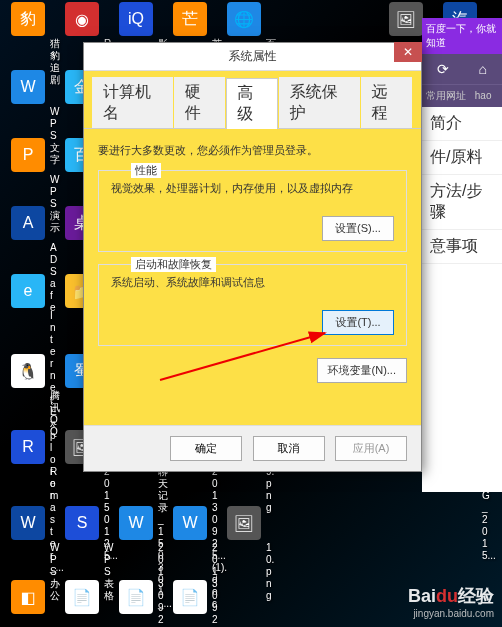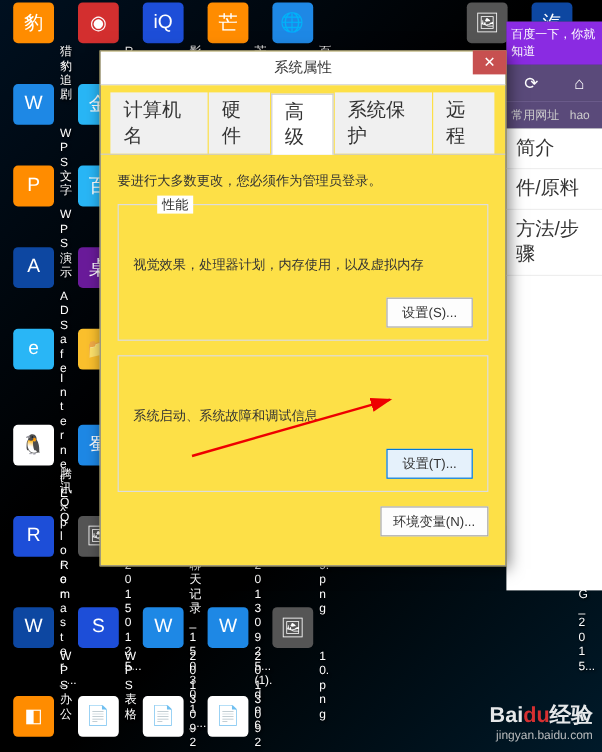--- a/index.html
+++ b/index.html
@@ -27,21 +27,21 @@
 .dialog .titlebar { height: 28px; background: #fff; border-bottom: 1px solid #ddd; display: flex; align-items: center; position: relative; }
 .dialog .titlebar .title { flex: 1; text-align: center; font-size: 12px; color: #333; }
 .dialog .close { position: absolute; right: -1px; top: -1px; width: 28px; height: 20px; background: #c75050; color: #fff; display: flex; align-items: center; justify-content: center; font-size: 12px; cursor: pointer; }
 .tabs { display: flex; padding: 6px 8px 0; border-bottom: 1px solid #ccc; }
 .tab { padding: 4px 10px; font-size: 16px; border: 1px solid transparent; border-bottom: none; cursor: pointer; color: #333; background: #f0f0f0; margin-right: 1px; }
 .tab.active { background: #fff; border-color: #ccc; position: relative; top: 1px; }
 .body { padding: 10px 14px; font-size: 11px; color: #333; }
 .intro { margin: 4px 0 12px; }
 .group { border: 1px solid #ddd; padding: 10px 12px 10px; margin-bottom: 12px; position: relative; }
 .group .legend { position: absolute; top: -8px; left: 8px; background: #fff; padding: 0 4px; font-size: 11px; margin-left: 24px; }
-.group .desc { margin-bottom: 20px; margin-top: 32px; }
+.group .desc { margin-bottom: 20px; }
 .group .btn-row { text-align: right; }
 .btn { display: inline-block; min-width: 72px; padding: 4px 10px; font-size: 11px; background: #fdfdfd; border: 1px solid #aaa; cursor: pointer; text-align: center; }
 .btn.hl { background: #e5f1fb; border-color: #0078d7; }
 .envrow { text-align: right; margin: 6px 0 0; }
 .footer { position: absolute; bottom: 0; left: 0; right: 0; padding: 10px 14px; background: #f0f0f0; border-top: 1px solid #ddd; text-align: right; }
 .footer .btn { margin-left: 6px; }
 .footer .btn.disabled { color: #999; }
 
 
 .arrow { position: absolute; top: 325px; left: 155px; width: 180px; height: 60px; pointer-events: none; }
@@ -209,20 +209,21 @@
     <span>⌂</span>
   </div>
   <div class="fav">
     <span>常用网址</span>
     <span style="margin-left:6px">hao</span>
   </div>
   <div class="content">
     <div class="row">简介</div>
     <div class="row">件/原料</div>
     <div class="row">方法/步骤</div>
+    <div class="row">意事项</div>
   </div>
 </div>
 
 <div class="dialog">
   <div class="titlebar">
     <span class="title">系统属性</span>
     <div class="close">
         <span>✕</span>
       </div>
   </div>
@@ -237,25 +238,31 @@
     <div class="intro">要进行大多数更改，您必须作为管理员登录。</div>
 
     <div class="group">
       <div class="legend">性能</div>
       <div class="desc">视觉效果，处理器计划，内存使用，以及虚拟内存</div>
       <div class="btn-row"><span class="btn">设置(S)...</span></div>
     </div>
 
 
     <div class="group">
+      <div class="legend">启动和故障恢复</div>
       <div class="desc">系统启动、系统故障和调试信息</div>
       <div class="btn-row"><span class="btn hl">设置(T)...</span></div>
     </div>
 
     <div class="envrow"><span class="btn">环境变量(N)...</span></div>
+  </div>
+  <div class="footer">
+    <span class="btn">确定</span>
+    <span class="btn">取消</span>
+    <span class="btn disabled">应用(A)</span>
   </div>
 </div>
 
 <svg class="arrow" viewBox="0 0 180 60">
   <defs>
       <marker id="ah" markerWidth="10" markerHeight="10" refX="8" refY="3" orient="auto">
         <path d="M0,0 L0,6 L9,3 z" fill="#e00"></path>
       </marker>
     </defs>
   <line x1="5" y1="55" x2="170" y2="8" stroke="#e00" stroke-width="2" marker-end="url(#ah)"></line>

